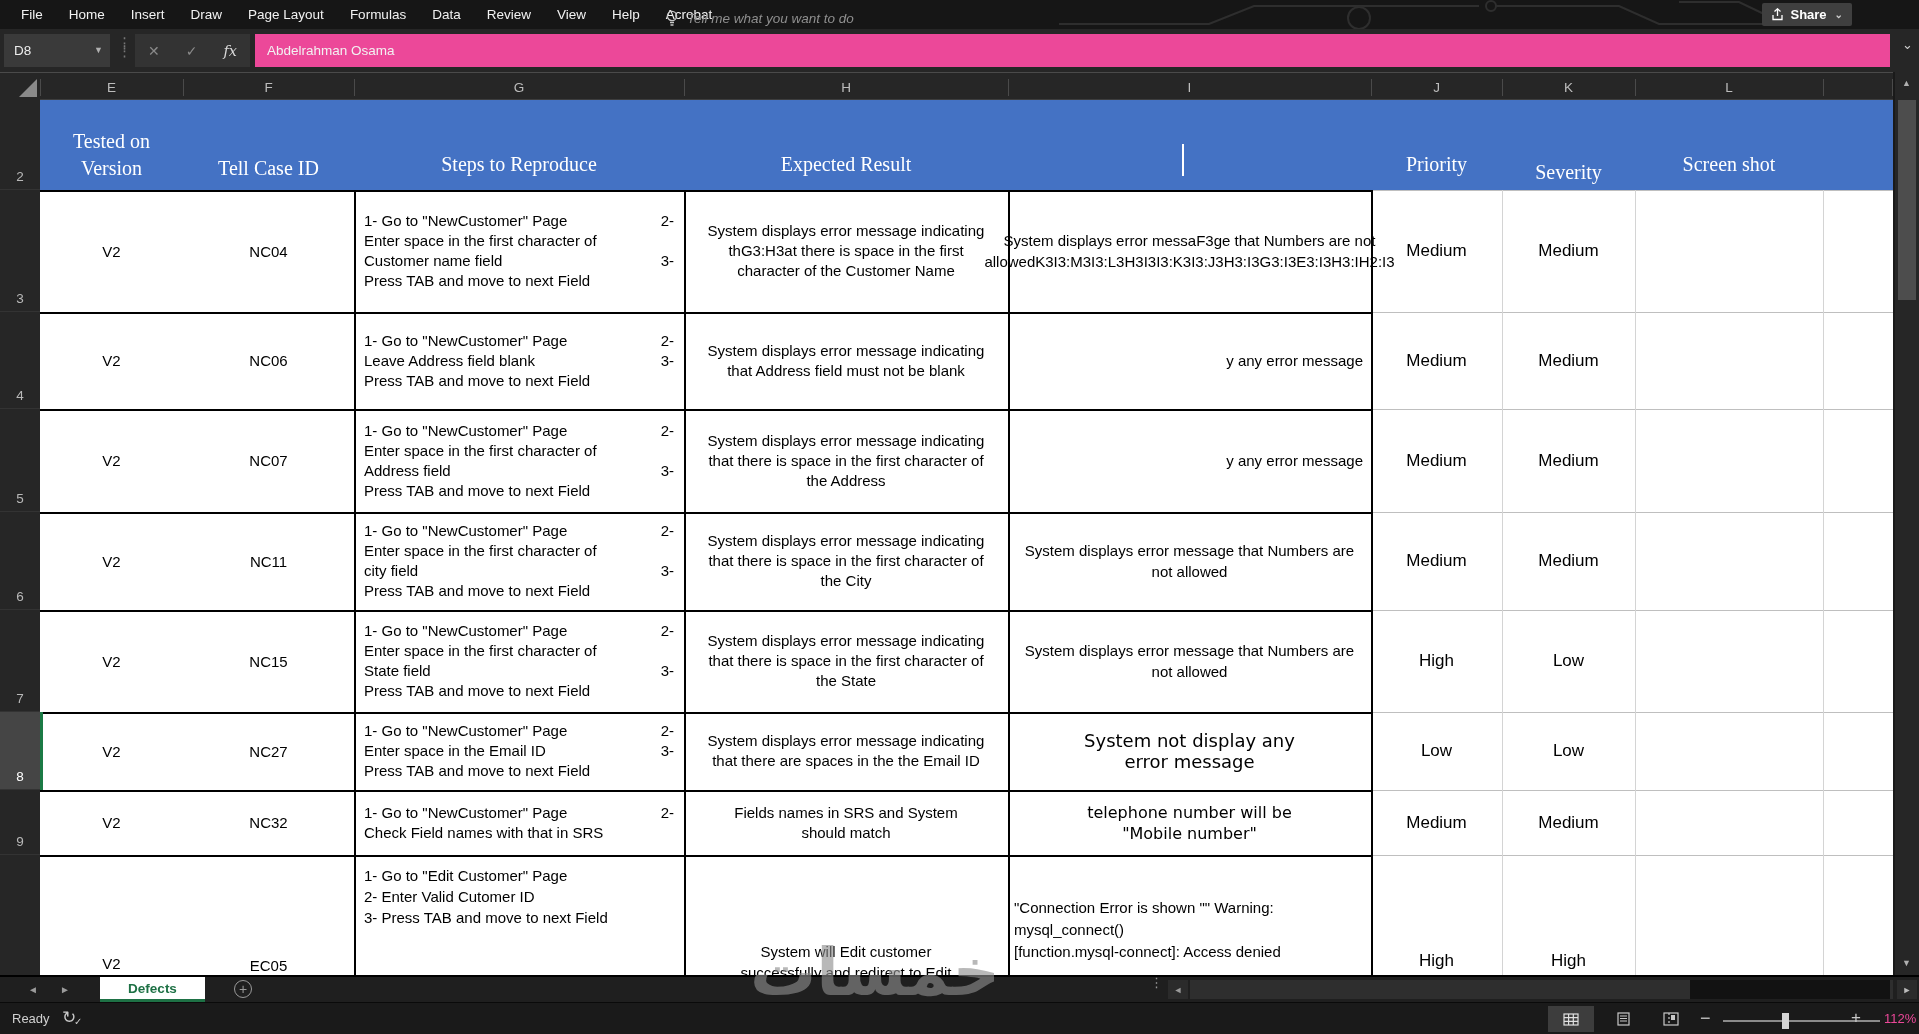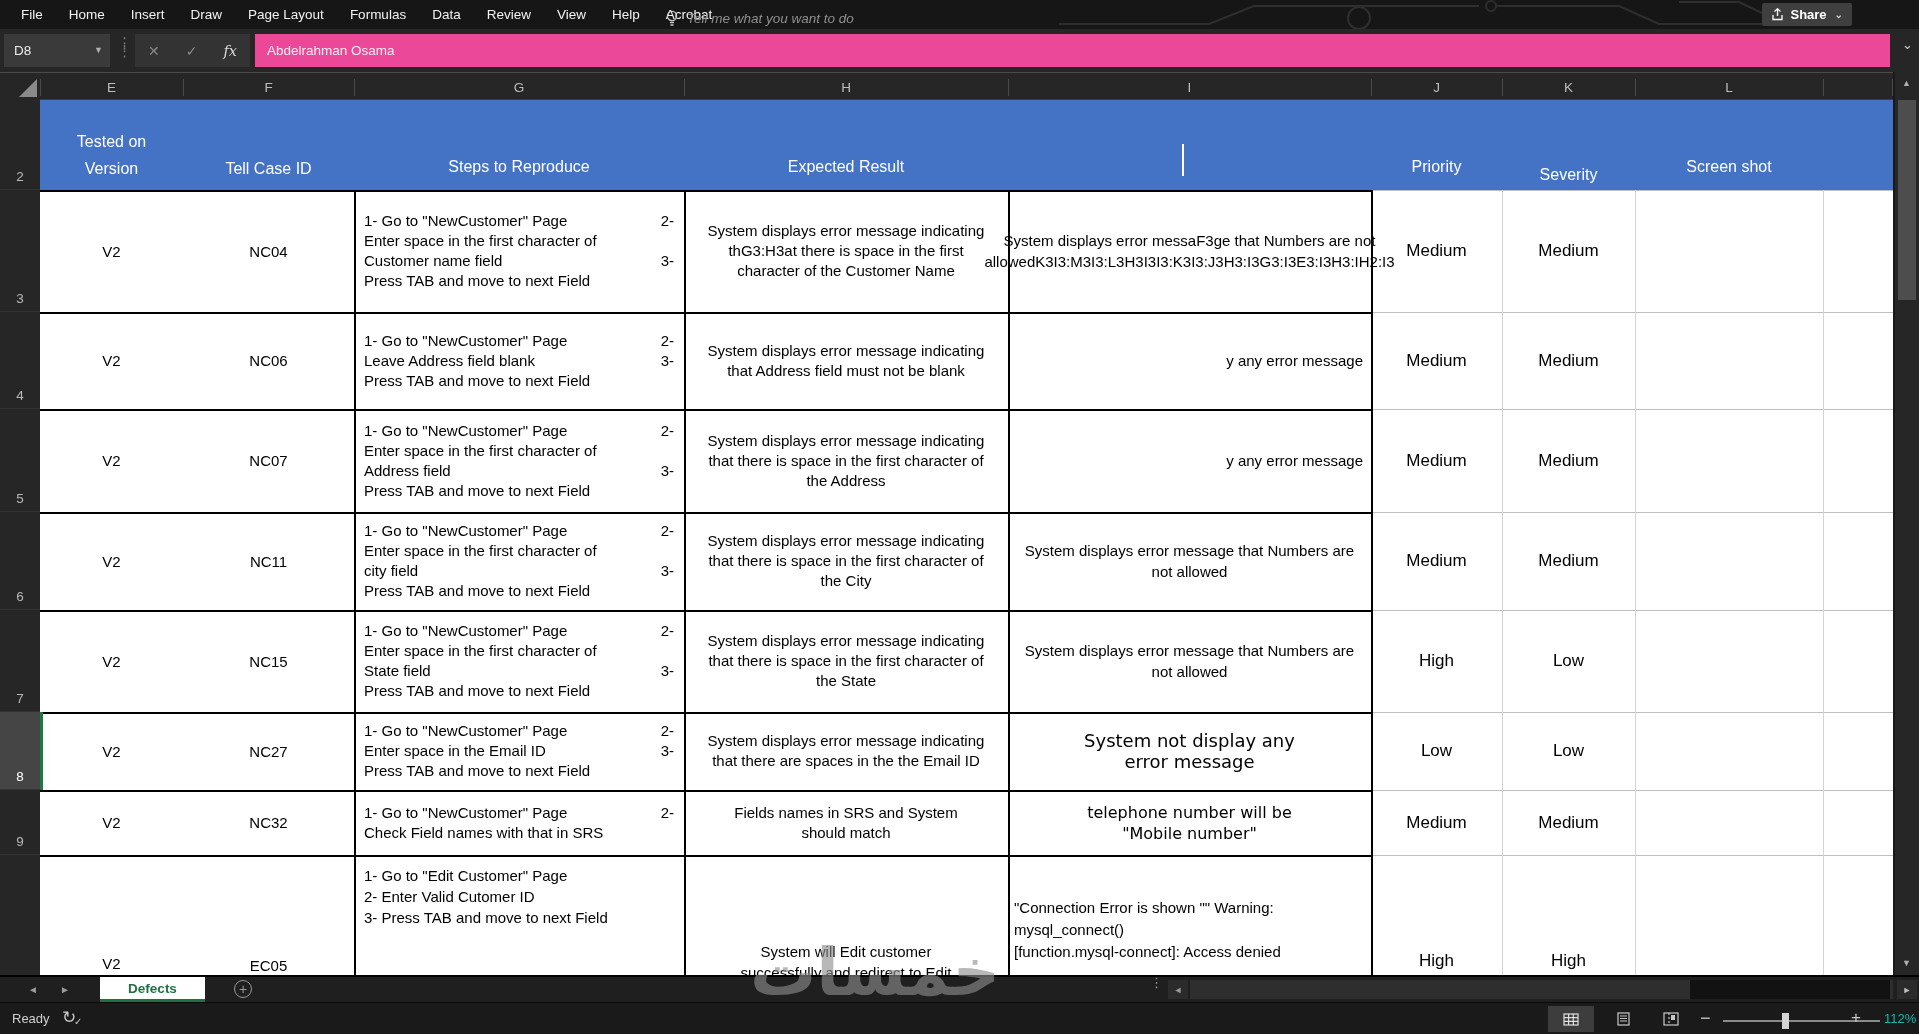--- a/index.html
+++ b/index.html
@@ -28,21 +28,21 @@
   .selectall{position:absolute;left:0;top:72px;width:40px;height:28px;background:#262626;border-top:1px solid #4a4a4a;box-sizing:border-box;z-index:21;}
   .collet{position:absolute;top:0;height:28px;display:flex;align-items:center;justify-content:center;color:#bdbdbd;font-size:13.5px;}
   .coltick{position:absolute;top:6px;width:1px;height:17px;background:#4a4a4a;}
   
   .gutter{position:absolute;left:0;top:100px;width:40px;height:875px;background:#262626;z-index:15;}
   .rownum{position:absolute;left:0;width:40px;display:flex;align-items:flex-end;justify-content:center;color:#b8b8b8;font-size:13.5px;padding-bottom:5px;box-sizing:border-box;border-bottom:1px solid #333;}
   .rownum.sel{background:#454545;color:#fff;}
   
   .grid{position:absolute;left:40px;top:100px;width:1853px;height:875px;background:#fff;overflow:hidden;z-index:10;}
   .bluehead{position:absolute;left:0;top:0;width:1853px;height:90px;background:#4472c4;}
-  .hcell{position:absolute;top:0;height:90px;color:#fff;display:flex;align-items:flex-end;justify-content:center;padding-bottom:14px;box-sizing:border-box;font-size:16px;}
+  .hcell{position:absolute;top:0;height:90px;color:#fff;display:flex;align-items:flex-end;justify-content:center;padding-bottom:14px;box-sizing:border-box;font-size:20px;font-family:Liberation Serif, serif;}
   .hcell.two{padding-bottom:8px;}
   .hcell.two span{display:block;width:108px;text-align:center;line-height:27px;}
   .cell{position:absolute;color:#000;box-sizing:border-box;font-size:15px;}
   .c-center{display:flex;align-items:center;justify-content:center;text-align:center;}
   .steps{display:flex;flex-direction:column;justify-content:center;padding:4px 10px;line-height:20px;}
   .stepline{display:flex;}
   .stepline .rr{margin-left:auto;}
   .hl-b{position:absolute;left:0;height:2px;background:#000;}
   .hl-l{position:absolute;height:1px;background:#bfbfbf;}
   .vl-b{position:absolute;width:2px;background:#000;}
@@ -67,21 +67,21 @@
   .statusbar{position:absolute;left:0;top:1002px;width:1919px;height:19px;background:#1a1a1a;border-top:1px solid #0a0a0a;box-sizing:border-box;z-index:28;}
   .ready{position:absolute;left:12px;top:8px;color:#d0d0d0;font-size:13px;}
   .acc-icon{position:absolute;left:62px;top:4px;color:#c8c8c8;font-size:17px;}
   .acc-check{position:absolute;left:74px;top:13px;color:#c8c8c8;font-size:10px;}
   .viewbox{position:absolute;top:3px;width:46px;height:26px;display:flex;align-items:center;justify-content:center;}
   .viewbox.active{background:#3d3d3d;}
   .zminus{position:absolute;left:1700px;top:5px;color:#c8c8c8;font-size:18px;}
   .ztrack{position:absolute;left:1723px;top:17px;width:157px;height:2px;background:#8a8a8a;}
   .zthumb{position:absolute;left:1782px;top:10px;width:7px;height:16px;background:#d4d4d4;}
   .zplus{position:absolute;left:1851px;top:5px;color:#c8c8c8;font-size:17px;}
-  .zlevel{position:absolute;left:1884px;top:8px;color:#14b8a6;font-size:13px;}
+  .zlevel{position:absolute;left:1884px;top:8px;color:#ec4899;font-size:13px;}
   
   .watermark{position:absolute;left:685px;top:938px;width:380px;color:#8e8e8e;opacity:.62;font-size:66px;font-weight:bold;font-family:"DejaVu Sans",sans-serif;z-index:40;text-align:center;pointer-events:none;line-height:70px;}
 </style>
 </head>
 <body>
 
 <div class="app">
 
   <div class="menubar">
     <svg class="circuit" width="720" height="29" viewBox="0 0 720 29">

